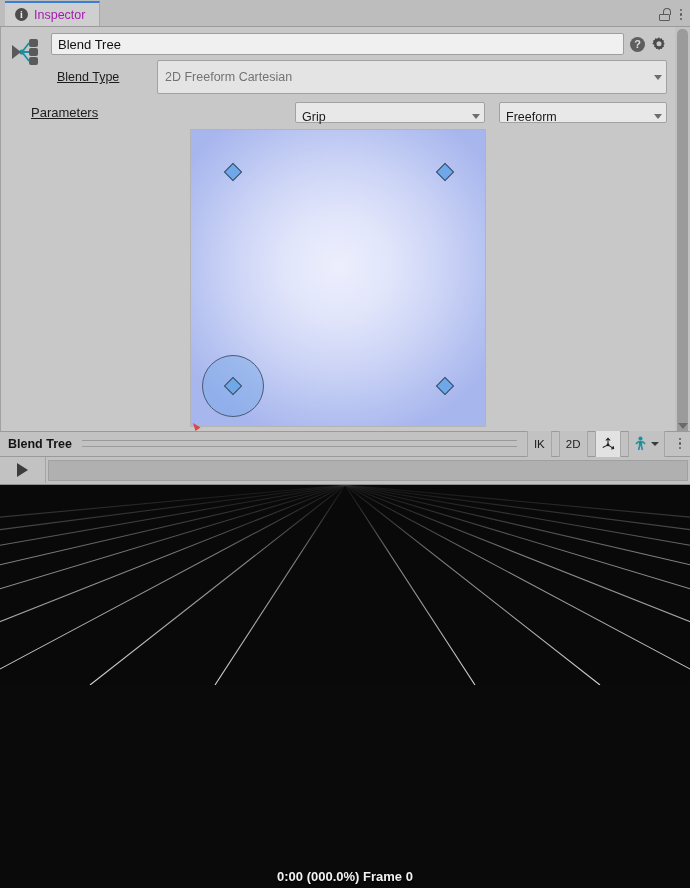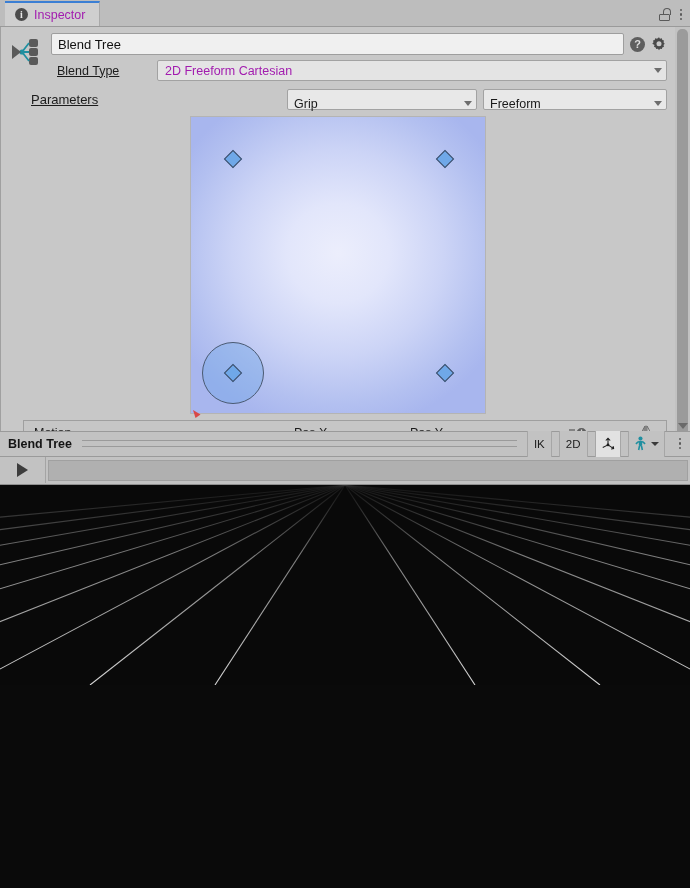--- a/index.html
+++ b/index.html
@@ -61,30 +61,30 @@
     border-radius:2px;padding:0 6px;font-size:13px;color:#111;
     display:flex;align-items:center;box-sizing:border-box;
   }
   .help-icon{width:15px;height:15px;border-radius:50%;background:#5e5e5e;color:#dedede;
     font-size:11px;font-weight:bold;display:flex;align-items:center;justify-content:center;flex:0 0 15px;}
   .gear-icon{width:16px;height:16px;flex:0 0 16px;}
   .row-type{display:flex;align-items:center;gap:8px;}
   .lbl{font-size:12.5px;color:#1c1c1c;text-decoration:underline;}
   .lbl-w{width:92px;flex:0 0 92px;padding-left:6px;}
   .dd{
-    flex:1 1 auto;height:21px;background:#e4e4e4;border:1px solid #a2a2a2;border-radius:2px;
-    display:flex;align-items:center;padding:0 4px 0 7px;font-size:12.5px;color:#a21caf;box-sizing:border-box;
+    flex:1 1 auto;height:34px;background:#e4e4e4;border:1px solid #a2a2a2;border-radius:2px;
+    display:flex;align-items:center;padding:0 4px 0 7px;font-size:12.5px;color:#737373;box-sizing:border-box;
   }
   .dd .caret{margin-left:auto;width:0;height:0;border-left:4.5px solid transparent;border-right:4.5px solid transparent;border-top:5px solid #6d6d6d;}
 
   
   .params{display:flex;align-items:center;padding:4px 8px 6px 8px;gap:6px;}
   .params .lbl-p{width:250px;flex:0 0 250px;padding-left:22px;font-size:13px;}
   .dd-sm{height:21px;background:#e8e8e8;border:1px solid #a2a2a2;border-radius:2px;
-    display:flex;align-items:center;padding:8px 4px 0 6px;font-size:12.5px;box-sizing:border-box;}
+    display:flex;align-items:center;padding:8px 4px 0 6px;font-size:12.5px;box-sizing:border-box;margin-left:8px;}
   .dd-p1{width:190px;flex:0 0 190px;}
   .dd-p2{flex:1 1 auto;}
 
   
   .graphwrap{display:flex;justify-content:center;padding:0 0 6px 0;}
   .graph{
     position:relative;width:296px;height:298px;
     border:1px solid #b4b4b4;box-sizing:border-box;
     background:
       radial-gradient(ellipse 62% 60% at 50% 46%, #eceefc 0%, #e2e6fb 28%, #ccd4f6 58%, #b3c0f0 85%, #a8b6ee 100%);
@@ -325,15 +325,16 @@
           <path d="M0 55 H690"></path>
         <path d="M0 69 H690"></path>
           <path d="M0 86 H690"></path>
           <path d="M0 106 H690"></path>
           <path d="M0 130 H690"></path>
         <path d="M0 158 H690"></path>
           <path d="M0 192 H690"></path>
       </g>
     </svg>
 
+    <div class="statusbar">0:00 (000.0%) Frame 0</div>
   </div>
 
 </div>
 
 </body></html>

